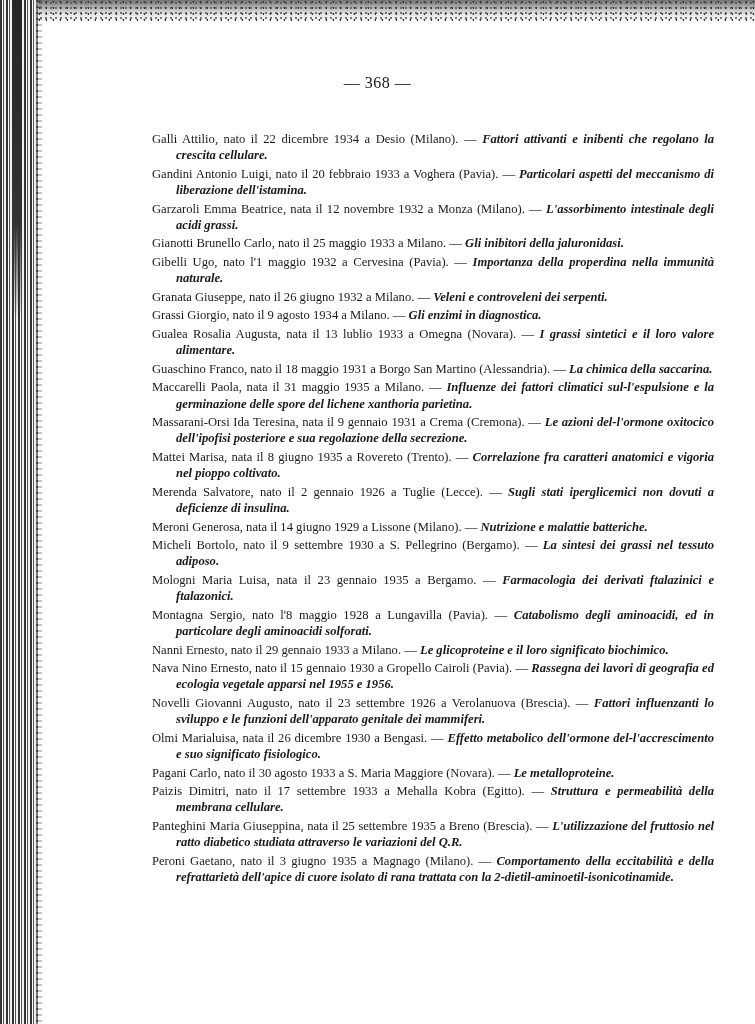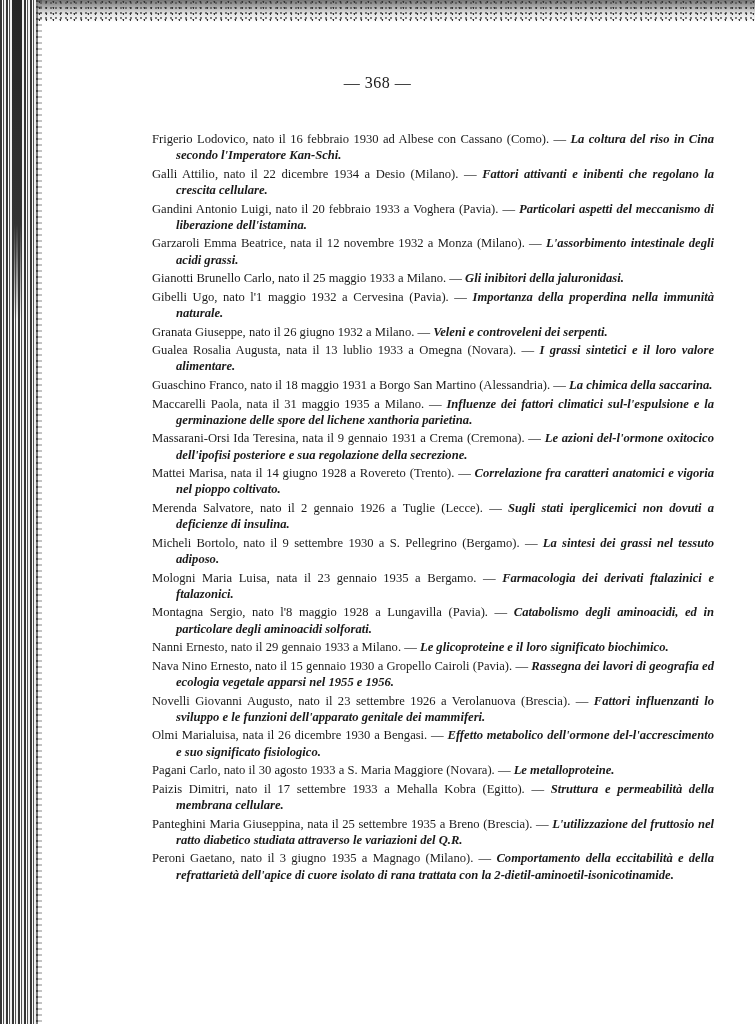--- a/index.html
+++ b/index.html
@@ -50,33 +50,34 @@
 </head>
 <body>
 
 <div class="binding"></div>
 <div class="binding-edge"></div>
 <div class="top-noise"></div>
 
 <div class="page-number">— 368 —</div>
 
 <div class="entries" id="entries">
-    <p class="entry"><span>Frigerio Lodovico</span><span>, nato il 16 febbraio 1930 ad Albese con Cassano (Como). — </span><span class="title">La coltura del riso in Cina secondo l'Imperatore Kan-Schi.</span></p>
     <p class="entry"><span>Galli Attilio</span><span>, nato il 22 dicembre 1934 a Desio (Milano). — </span><span class="title">Fattori attivanti e inibenti che regolano la crescita cellulare.</span></p>
     <p class="entry"><span>Gandini Antonio Luigi</span><span>, nato il 20 febbraio 1933 a Voghera (Pavia). — </span><span class="title">Particolari aspetti del meccanismo di liberazione dell'istamina.</span></p>
     <p class="entry"><span>Garzaroli Emma Beatrice</span><span>, nata il 12 novembre 1932 a Monza (Milano). — </span><span class="title">L'assorbimento intestinale degli acidi grassi.</span></p>
     <p class="entry"><span>Gianotti Brunello Carlo</span><span>, nato il 25 maggio 1933 a Milano. — </span><span class="title">Gli inibitori della jaluronidasi.</span></p>
     <p class="entry"><span>Gibelli Ugo</span><span>, nato l'1 maggio 1932 a Cervesina (Pavia). — </span><span class="title">Importanza della properdina nella immunità naturale.</span></p>
     <p class="entry"><span>Granata Giuseppe</span><span>, nato il 26 giugno 1932 a Milano. — </span><span class="title">Veleni e controveleni dei serpenti.</span></p>
+    <p class="entry"><span>Grassi Giorgio</span><span>, nato il 9 agosto 1934 a Milano. — </span><span class="title">Gli enzimi in diagnostica.</span></p>
     <p class="entry"><span>Gualea Rosalia Augusta</span><span>, nata il 13 lublio 1933 a Omegna (Novara). — </span><span class="title">I grassi sintetici e il loro valore alimentare.</span></p>
     <p class="entry"><span>Guaschino Franco</span><span>, nato il 18 maggio 1931 a Borgo San Martino (Alessandria). — </span><span class="title">La chimica della saccarina.</span></p>
     <p class="entry"><span>Maccarelli Paola</span><span>, nata il 31 maggio 1935 a Milano. — </span><span class="title">Influenze dei fattori climatici sul-l'espulsione e la germinazione delle spore del lichene xanthoria parietina.</span></p>
     <p class="entry"><span>Massarani-Orsi Ida Teresina</span><span>, nata il 9 gennaio 1931 a Crema (Cremona). — </span><span class="title">Le azioni del-l'ormone oxitocico dell'ipofisi posteriore e sua regolazione della secrezione.</span></p>
-    <p class="entry"><span>Mattei Marisa</span><span>, nata il 14 giugno 1928 a Rovereto (Trento). — </span><span class="title">Correlazione fra caratteri anatomici e vigoria nel pioppo coltivato.</span></p>
+    <p class="entry"><span>Mattei Marisa</span><span>, nata il 8 giugno 1935 a Rovereto (Trento). — </span><span class="title">Correlazione fra caratteri anatomici e vigoria nel pioppo coltivato.</span></p>
     <p class="entry"><span>Merenda Salvatore</span><span>, nato il 2 gennaio 1926 a Tuglie (Lecce). — </span><span class="title">Sugli stati iperglicemici non dovuti a deficienze di insulina.</span></p>
+    <p class="entry"><span>Meroni Generosa</span><span>, nata il 14 giugno 1929 a Lissone (Milano). — </span><span class="title">Nutrizione e malattie batteriche.</span></p>
     <p class="entry"><span>Micheli Bortolo</span><span>, nato il 9 settembre 1930 a S. Pellegrino (Bergamo). — </span><span class="title">La sintesi dei grassi nel tessuto adiposo.</span></p>
     <p class="entry"><span>Mologni Maria Luisa</span><span>, nata il 23 gennaio 1935 a Bergamo. — </span><span class="title">Farmacologia dei derivati ftalazinici e ftalazonici.</span></p>
     <p class="entry"><span>Montagna Sergio</span><span>, nato l'8 maggio 1928 a Lungavilla (Pavia). — </span><span class="title">Catabolismo degli aminoacidi, ed in particolare degli aminoacidi solforati.</span></p>
     <p class="entry"><span>Nanni Ernesto</span><span>, nato il 29 gennaio 1933 a Milano. — </span><span class="title">Le glicoproteine e il loro significato biochimico.</span></p>
     <p class="entry"><span>Nava Nino Ernesto</span><span>, nato il 15 gennaio 1930 a Gropello Cairoli (Pavia). — </span><span class="title">Rassegna dei lavori di geografia ed ecologia vegetale apparsi nel 1955 e 1956.</span></p>
     <p class="entry"><span>Novelli Giovanni Augusto</span><span>, nato il 23 settembre 1926 a Verolanuova (Brescia). — </span><span class="title">Fattori influenzanti lo sviluppo e le funzioni dell'apparato genitale dei mammiferi.</span></p>
     <p class="entry"><span>Olmi Marialuisa</span><span>, nata il 26 dicembre 1930 a Bengasi. — </span><span class="title">Effetto metabolico dell'ormone del-l'accrescimento e suo significato fisiologico.</span></p>
     <p class="entry"><span>Pagani Carlo</span><span>, nato il 30 agosto 1933 a S. Maria Maggiore (Novara). — </span><span class="title">Le metalloproteine.</span></p>
     <p class="entry"><span>Paizis Dimitri</span><span>, nato il 17 settembre 1933 a Mehalla Kobra (Egitto). — </span><span class="title">Struttura e permeabilità della membrana cellulare.</span></p>
     <p class="entry"><span>Panteghini Maria Giuseppina</span><span>, nata il 25 settembre 1935 a Breno (Brescia). — </span><span class="title">L'utilizzazione del fruttosio nel ratto diabetico studiata attraverso le variazioni del Q.R.</span></p>

